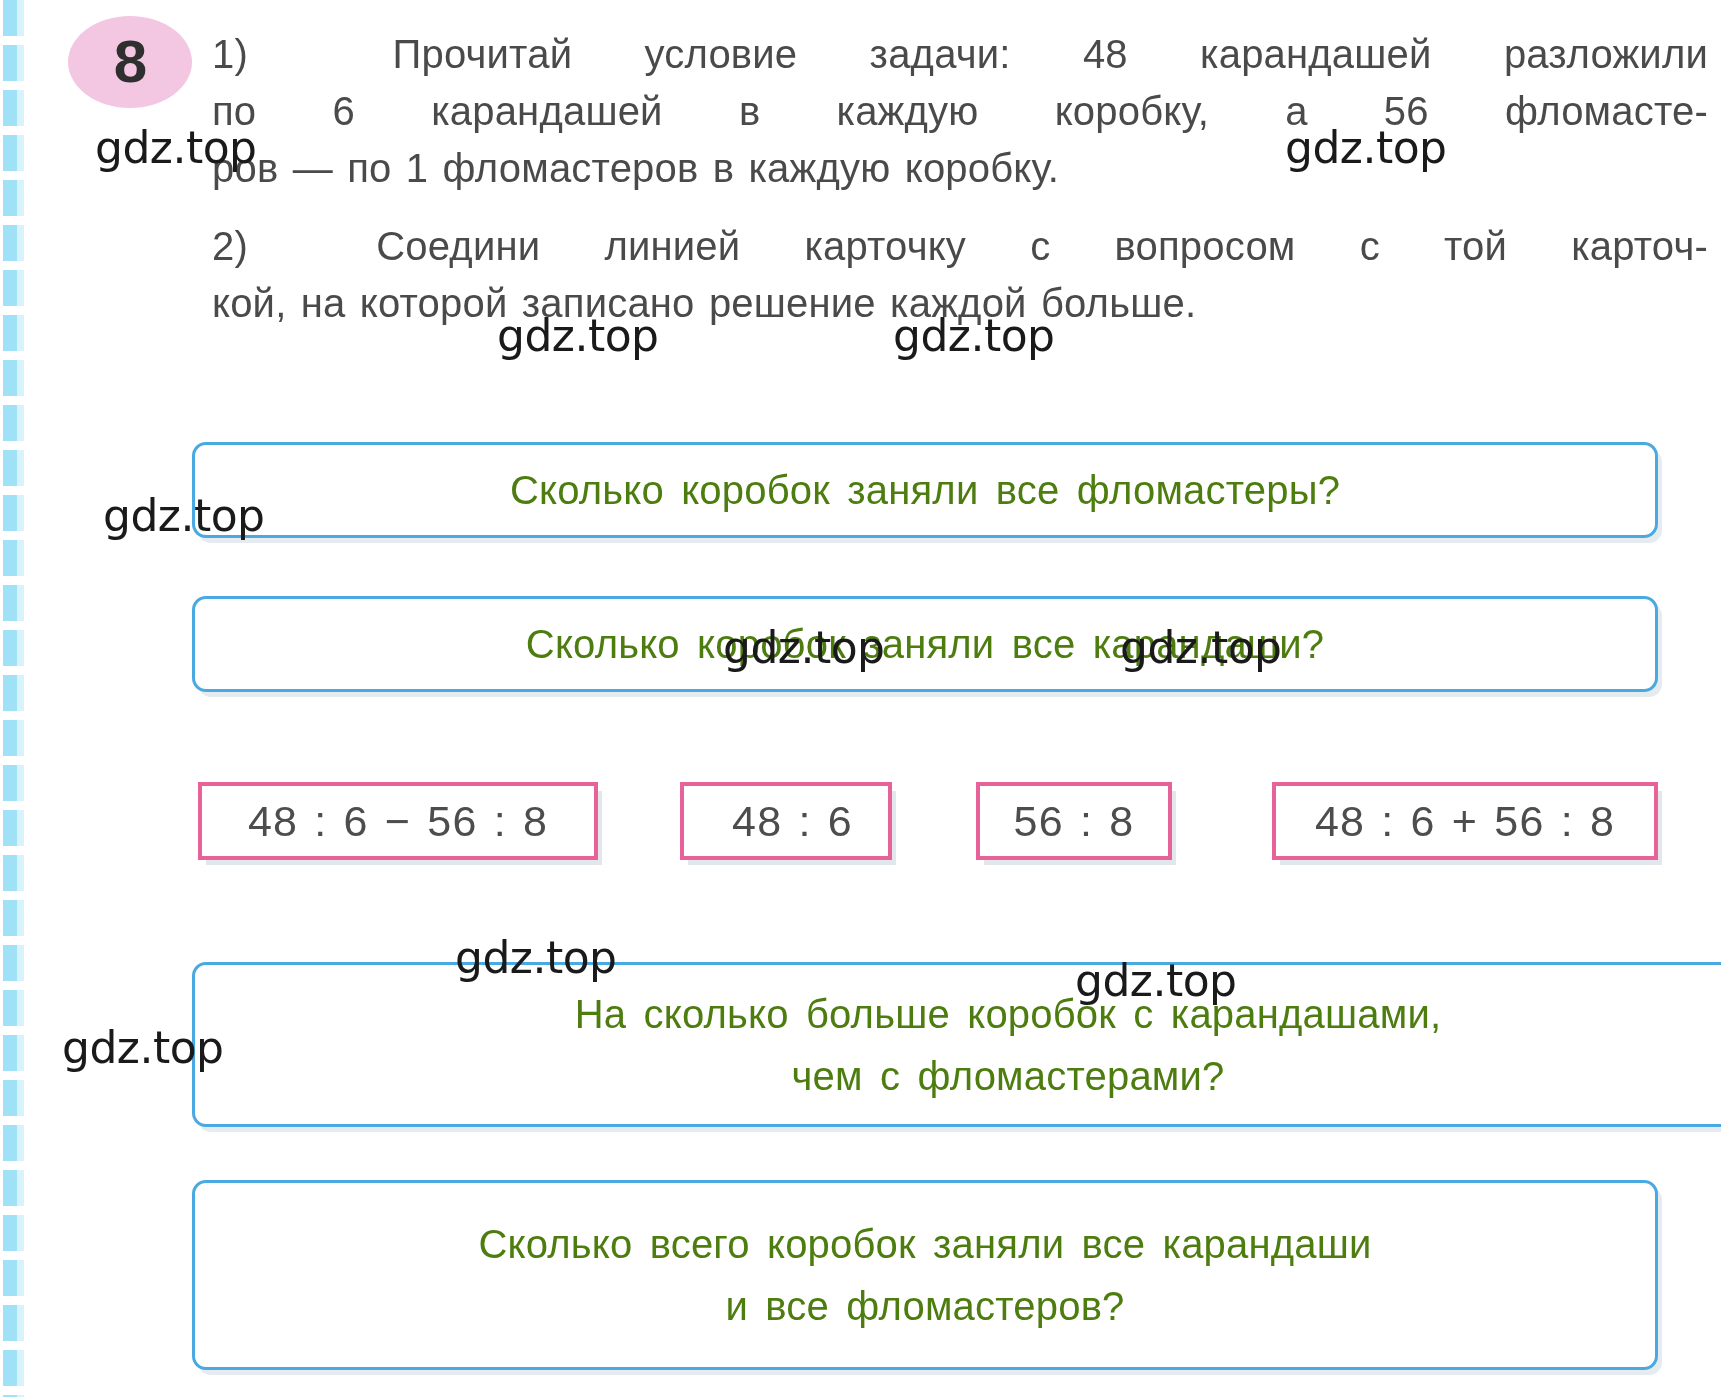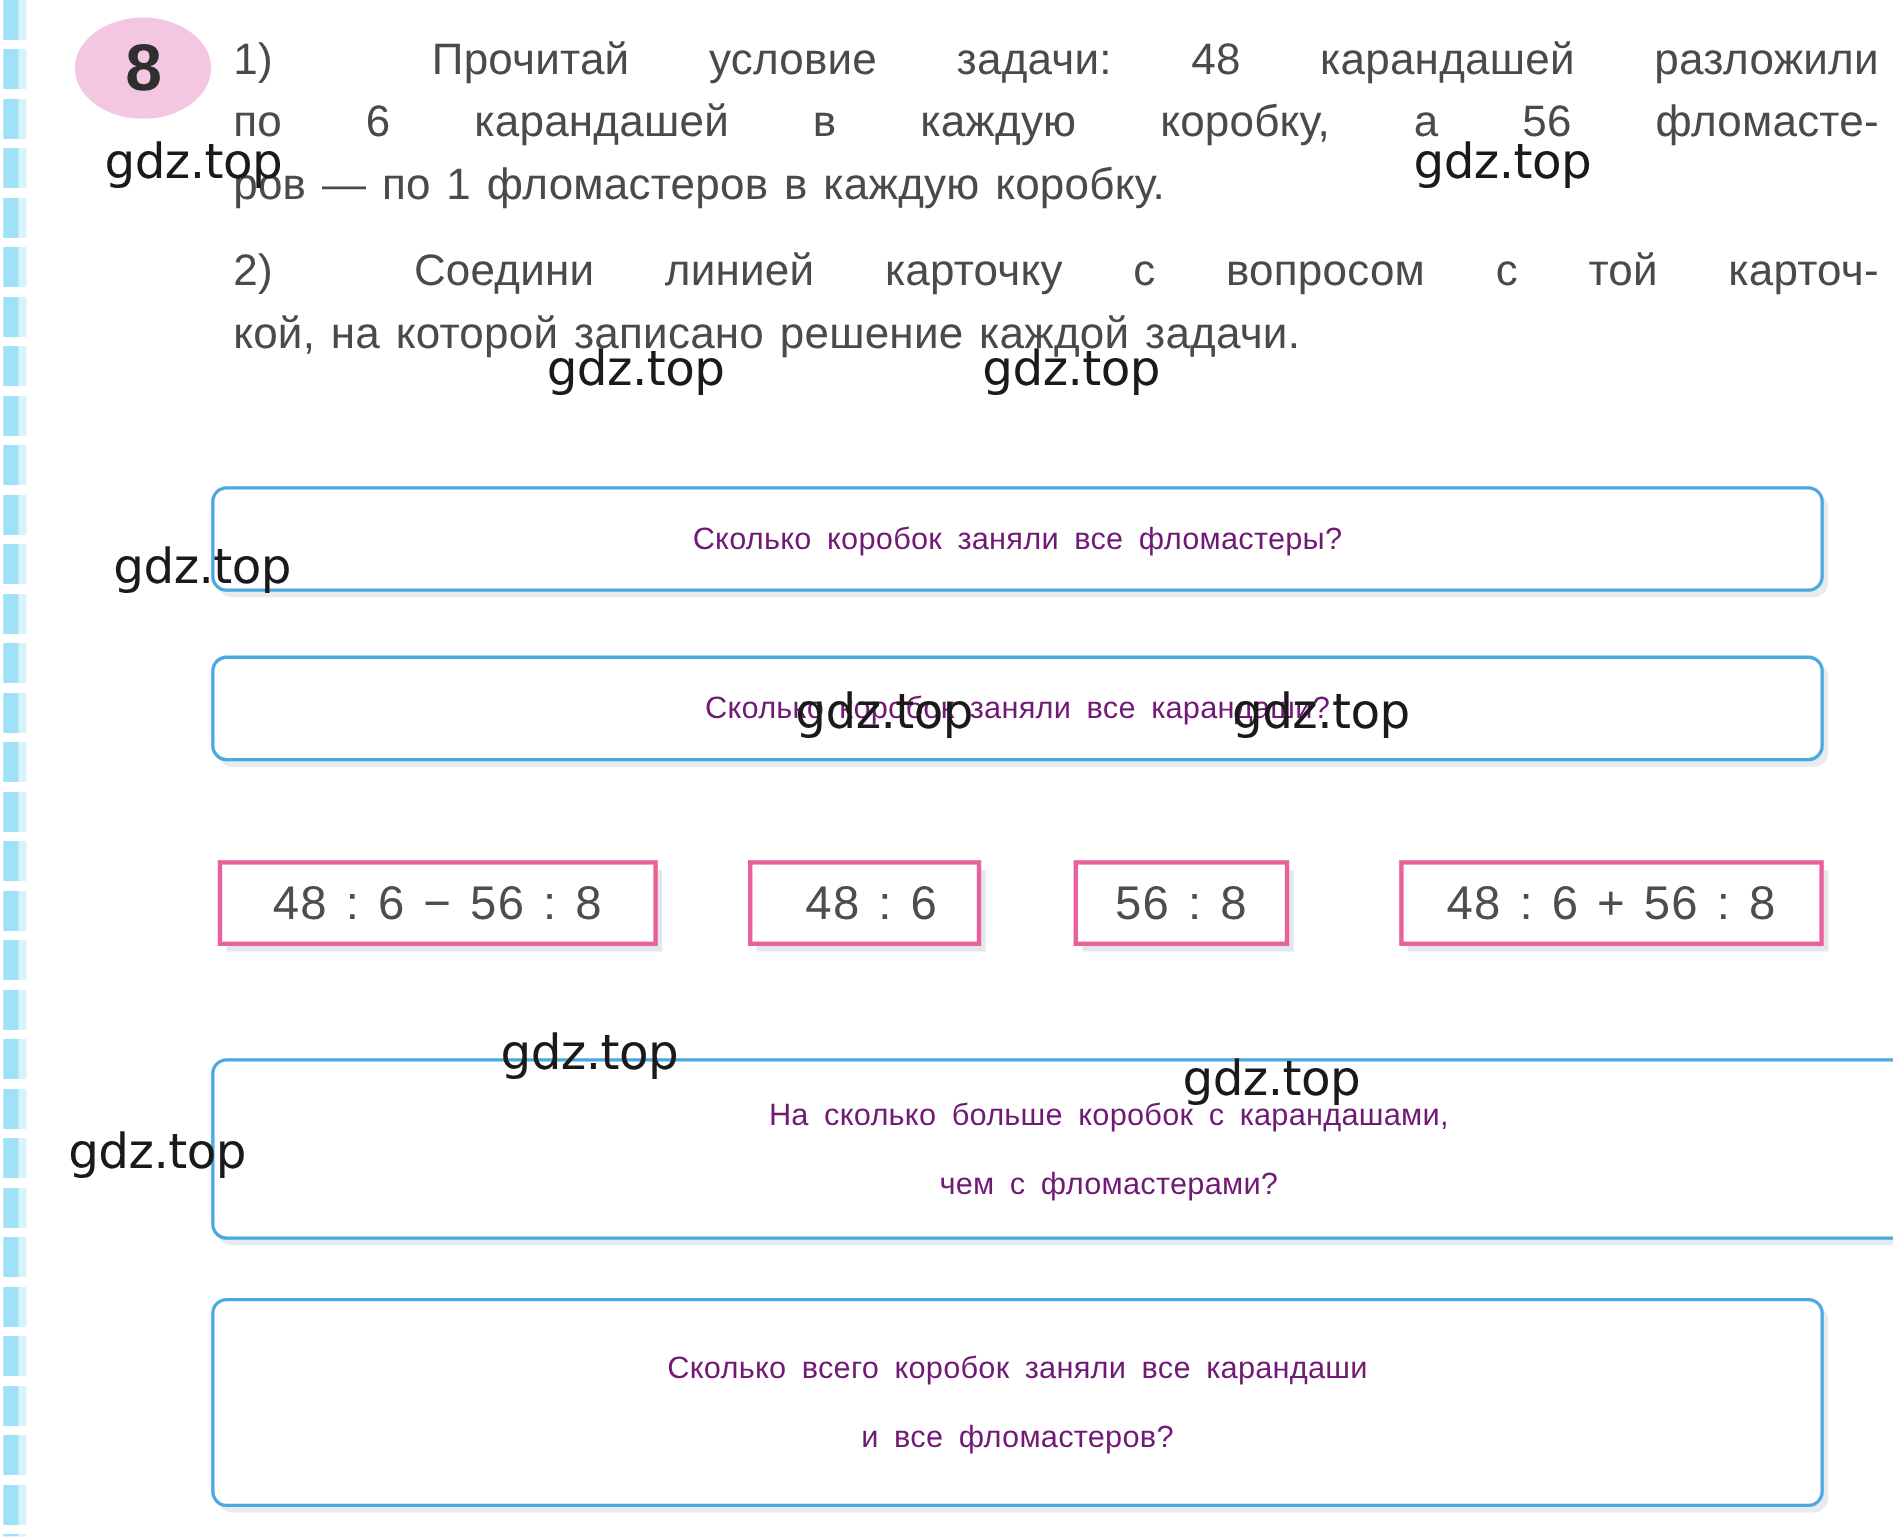--- a/index.html
+++ b/index.html
@@ -114,23 +114,23 @@
     box-sizing: border-box;
     border: 3px solid #49a9e0;
     border-radius: 14px;
     background: #ffffff;
     box-shadow: 5px 6px 0 -1px rgba(140,165,180,0.22);
     display: flex;
     align-items: center;
     justify-content: center;
   }
   .qcard .qtext {
-    color: #701a75;
-    font-family: "Liberation Sans", sans-serif;
-    font-size: 28px;
+    color: #4d7c0f;
+    font-family: "Liberation Sans", sans-serif;
+    font-size: 40px;
     line-height: 62px;
     text-align: center;
     word-spacing: 6px;
     letter-spacing: 0.2px;
     padding: 0 30px;
   }
   #card-q1 { left: 192px; top: 442px;  width: 1466px; height: 96px; }
   #card-q2 { left: 192px; top: 596px;  width: 1466px; height: 96px; }
   #card-q3 { left: 192px; top: 962px;  width: 1632px; height: 165px; }
   #card-q4 { left: 192px; top: 1180px; width: 1466px; height: 190px; }
@@ -183,21 +183,21 @@
   </div>
 
   <div id="para1" class="para">
     <span class="line"><span class="marker">1)</span>&nbsp;&nbsp;<span>Прочитай условие задачи: 48 карандашей разложили</span></span>
     <span class="line">по 6 карандашей в каждую коробку, а 56 фломасте-</span>
     <span class="line last">ров — по 1 фломастеров в каждую коробку.</span>
   </div>
 
   <div id="para2" class="para">
     <span class="line"><span class="marker">2)</span>&nbsp;&nbsp;<span>Соедини линией карточку с вопросом с той карточ-</span></span>
-    <span class="line last">кой, на которой записано решение каждой задачи.</span>
+    <span class="line last">кой, на которой записано решение каждой больше.</span>
   </div>
 
   <div id="card-q1" class="qcard">
     <div class="qtext">Сколько  коробок  заняли  все  фломастеры?</div>
   </div>
 
   <div id="card-q2" class="qcard">
     <div class="qtext">Сколько  коробок  заняли  все  карандаши?</div>
   </div>
 

